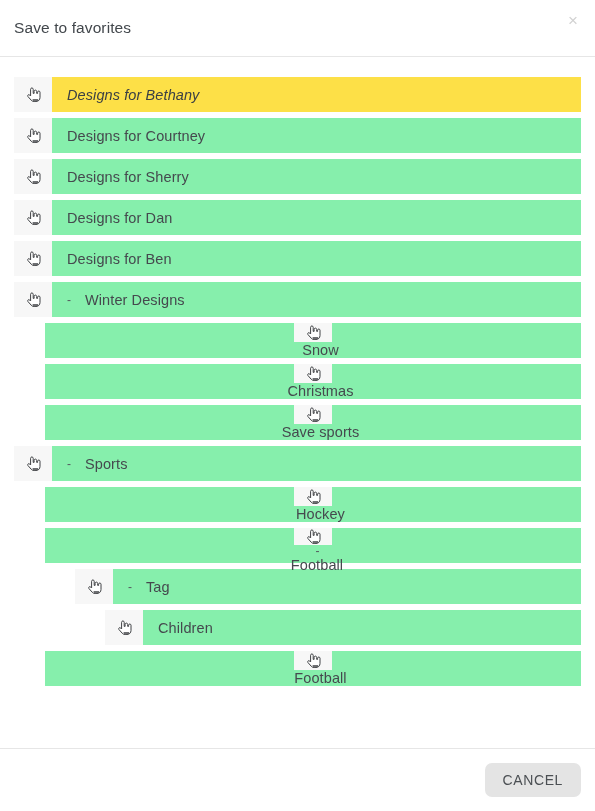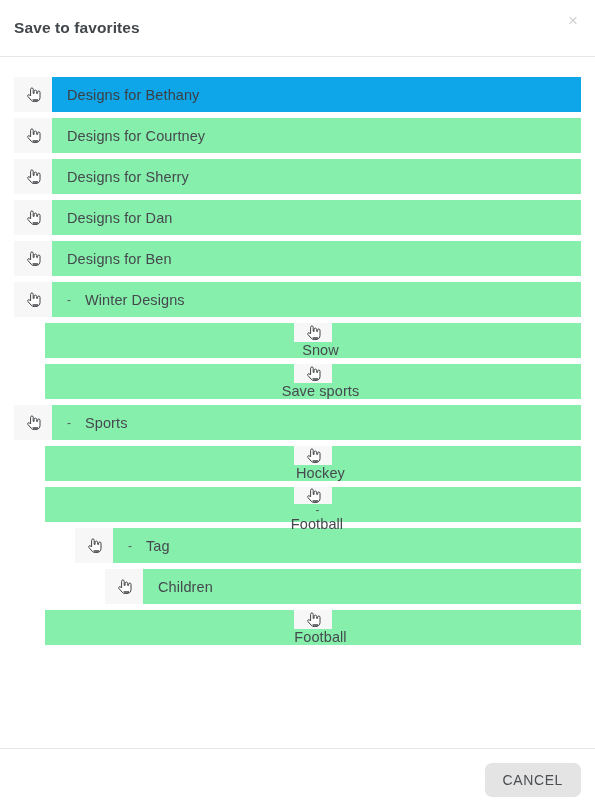--- a/index.html
+++ b/index.html
@@ -29,21 +29,21 @@
     position: relative;
     height: 56px;
     min-height: 56px;
     border-bottom: 1px solid #e6e6e6;
     display: flex;
     align-items: center;
   }
   .dialog-title {
     padding-left: 14px;
     font-size: 15.5px;
-    font-weight: 700;
+    font-weight: 400;
     color: #42474c;
     letter-spacing: 0.1px;
   }
   .close-btn {
     position: absolute;
     right: 12px;
     top: 11px;
     width: 20px;
     height: 20px;
     line-height: 20px;
@@ -69,21 +69,22 @@
     display: flex;
     align-items: center;
     height: 35px;
     margin-bottom: 6px;
     margin-right: 14px;
     background: #86efac;
     cursor: pointer;
     box-sizing: border-box;
   }
   .tree-row.selected {
-    background: #0ea5e9;
+    background: #fde047;
+    font-style: italic;
   }
 
   .row-icon {
     width: 38px;
     min-width: 38px;
     height: 35px;
     display: flex;
     align-items: center;
     justify-content: center;
     background: #f7f7f7;
@@ -234,20 +235,29 @@
         </div>
         <span class="row-label">Snow</span>
       </div>
       <div class="tree-row lvl-1">
         <div class="row-icon">
           <svg width="15" height="17" viewBox="0 0 15 17" xmlns="http://www.w3.org/2000/svg">
             <path d="M4.6 9.3V3.3c0-.8.6-1.4 1.3-1.4s1.3.6 1.3 1.4v4.1h.9V5.4c0-.7.6-1.3 1.3-1.3s1.3.6 1.3 1.3v2h.9V6.2c0-.7.6-1.2 1.2-1.2s1.2.5 1.2 1.2v5.3c0 2.4-1.7 4-4.1 4H8.2c-1.3 0-2.2-.4-3-1.3L2 10.6c-.5-.5-.4-1.3.1-1.7.5-.4 1.2-.3 1.6.1l.9 1z" fill="#ffffff" stroke="#3f4144" stroke-width="1"></path>
             <path d="M6.5 13.2h5.6v1.5H6.9z" fill="#3f4144"></path>
           </svg>
         </div>
+        <span class="row-label">Christmas</span>
+      </div>
+      <div class="tree-row lvl-1">
+        <div class="row-icon">
+          <svg width="15" height="17" viewBox="0 0 15 17" xmlns="http://www.w3.org/2000/svg">
+            <path d="M4.6 9.3V3.3c0-.8.6-1.4 1.3-1.4s1.3.6 1.3 1.4v4.1h.9V5.4c0-.7.6-1.3 1.3-1.3s1.3.6 1.3 1.3v2h.9V6.2c0-.7.6-1.2 1.2-1.2s1.2.5 1.2 1.2v5.3c0 2.4-1.7 4-4.1 4H8.2c-1.3 0-2.2-.4-3-1.3L2 10.6c-.5-.5-.4-1.3.1-1.7.5-.4 1.2-.3 1.6.1l.9 1z" fill="#ffffff" stroke="#3f4144" stroke-width="1"></path>
+            <path d="M6.5 13.2h5.6v1.5H6.9z" fill="#3f4144"></path>
+          </svg>
+        </div>
         <span class="row-label">Save sports</span>
       </div>
       <div class="tree-row lvl-0">
         <div class="row-icon">
           <svg width="15" height="17" viewBox="0 0 15 17" xmlns="http://www.w3.org/2000/svg">
             <path d="M4.6 9.3V3.3c0-.8.6-1.4 1.3-1.4s1.3.6 1.3 1.4v4.1h.9V5.4c0-.7.6-1.3 1.3-1.3s1.3.6 1.3 1.3v2h.9V6.2c0-.7.6-1.2 1.2-1.2s1.2.5 1.2 1.2v5.3c0 2.4-1.7 4-4.1 4H8.2c-1.3 0-2.2-.4-3-1.3L2 10.6c-.5-.5-.4-1.3.1-1.7.5-.4 1.2-.3 1.6.1l.9 1z" fill="#ffffff" stroke="#3f4144" stroke-width="1"></path>
             <path d="M6.5 13.2h5.6v1.5H6.9z" fill="#3f4144"></path>
           </svg>
         </div>
         <span class="row-toggle">-</span>

